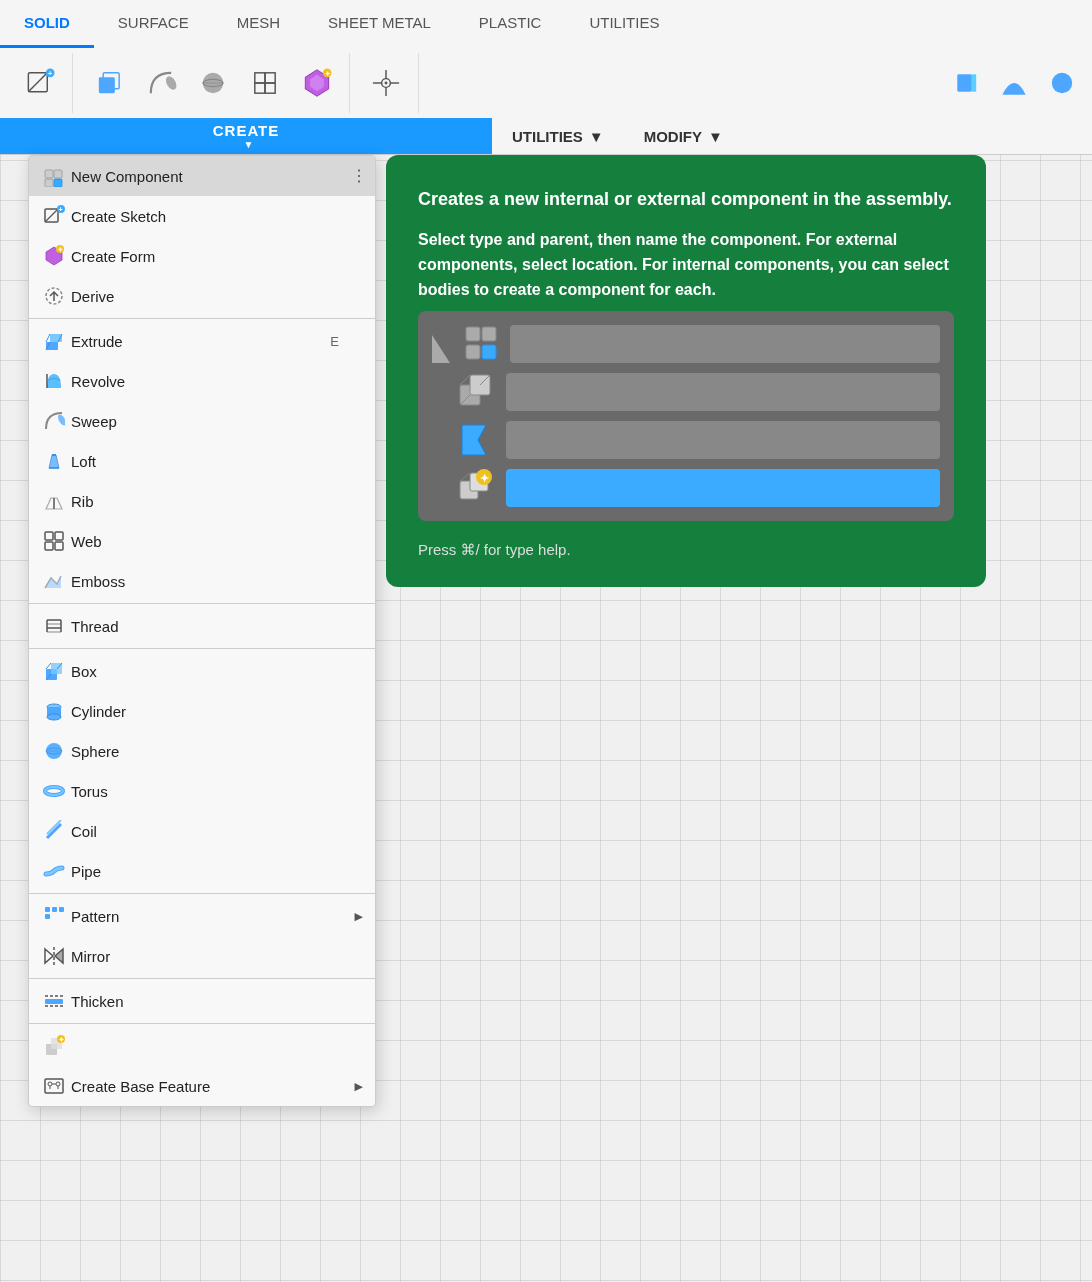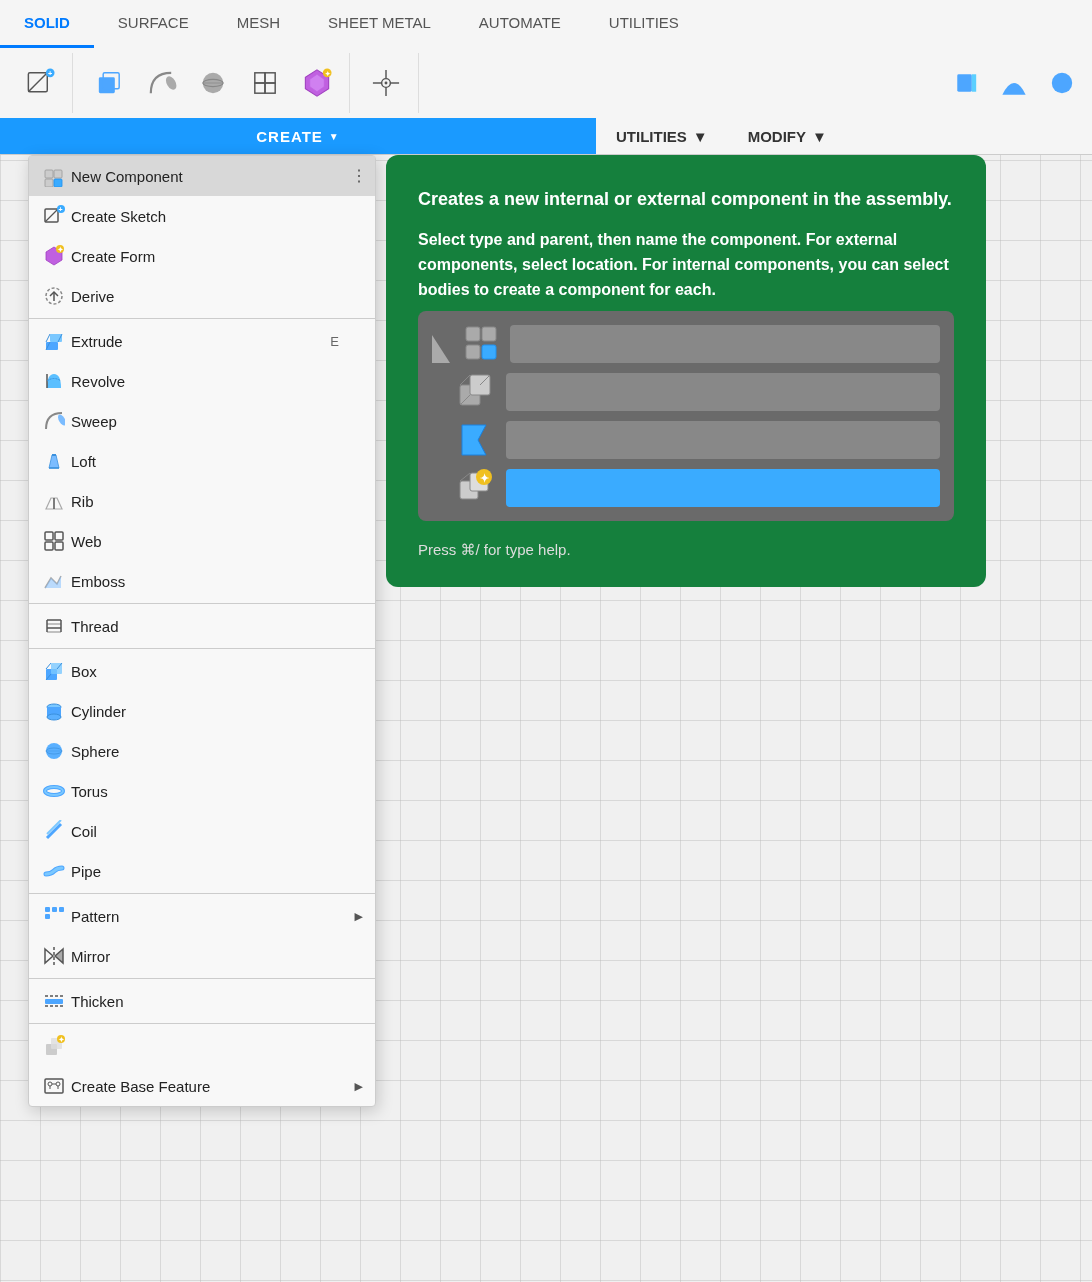--- a/index.html
+++ b/index.html
@@ -92,26 +92,27 @@
 
     .toolbar-icon svg { width: 32px; height: 32px; }
 
     
     .create-bar {
       height: 36px;
       background: #1a9aff;
       display: flex;
       align-items: center;
       justify-content: center;
-      width: 596px;
+      width: 492px;
       cursor: pointer;
       font-size: 15px;
       font-weight: 700;
       color: white;
       letter-spacing: 1px;
+      flex-direction: column;
     }
 
     .create-bar-arrow {
       margin-left: 6px;
       font-size: 10px;
     }
 
     .modify-bar {
       height: 36px;
       background: transparent;
@@ -282,21 +283,21 @@
 
 <div class="grid-bg"></div>
 
 <div class="toolbar">
 
   <div class="tab-bar">
     <div class="tab active">SOLID</div>
     <div class="tab">SURFACE</div>
     <div class="tab">MESH</div>
     <div class="tab">SHEET METAL</div>
-    <div class="tab">AUTOMATE</div>
+    <div class="tab">PLASTIC</div>
     <div class="tab">UTILITIES</div>
   </div>
 
   <div class="icon-row">
 
     <div class="toolbar-icon-group">
       <div class="toolbar-icon">
         <svg viewBox="0 0 44 44" fill="none">
           <rect x="6" y="8" width="26" height="26" rx="2" fill="none" stroke="#555" stroke-width="2"></rect>
           <line x1="6" y1="34" x2="32" y2="8" stroke="#555" stroke-width="2"></line>

